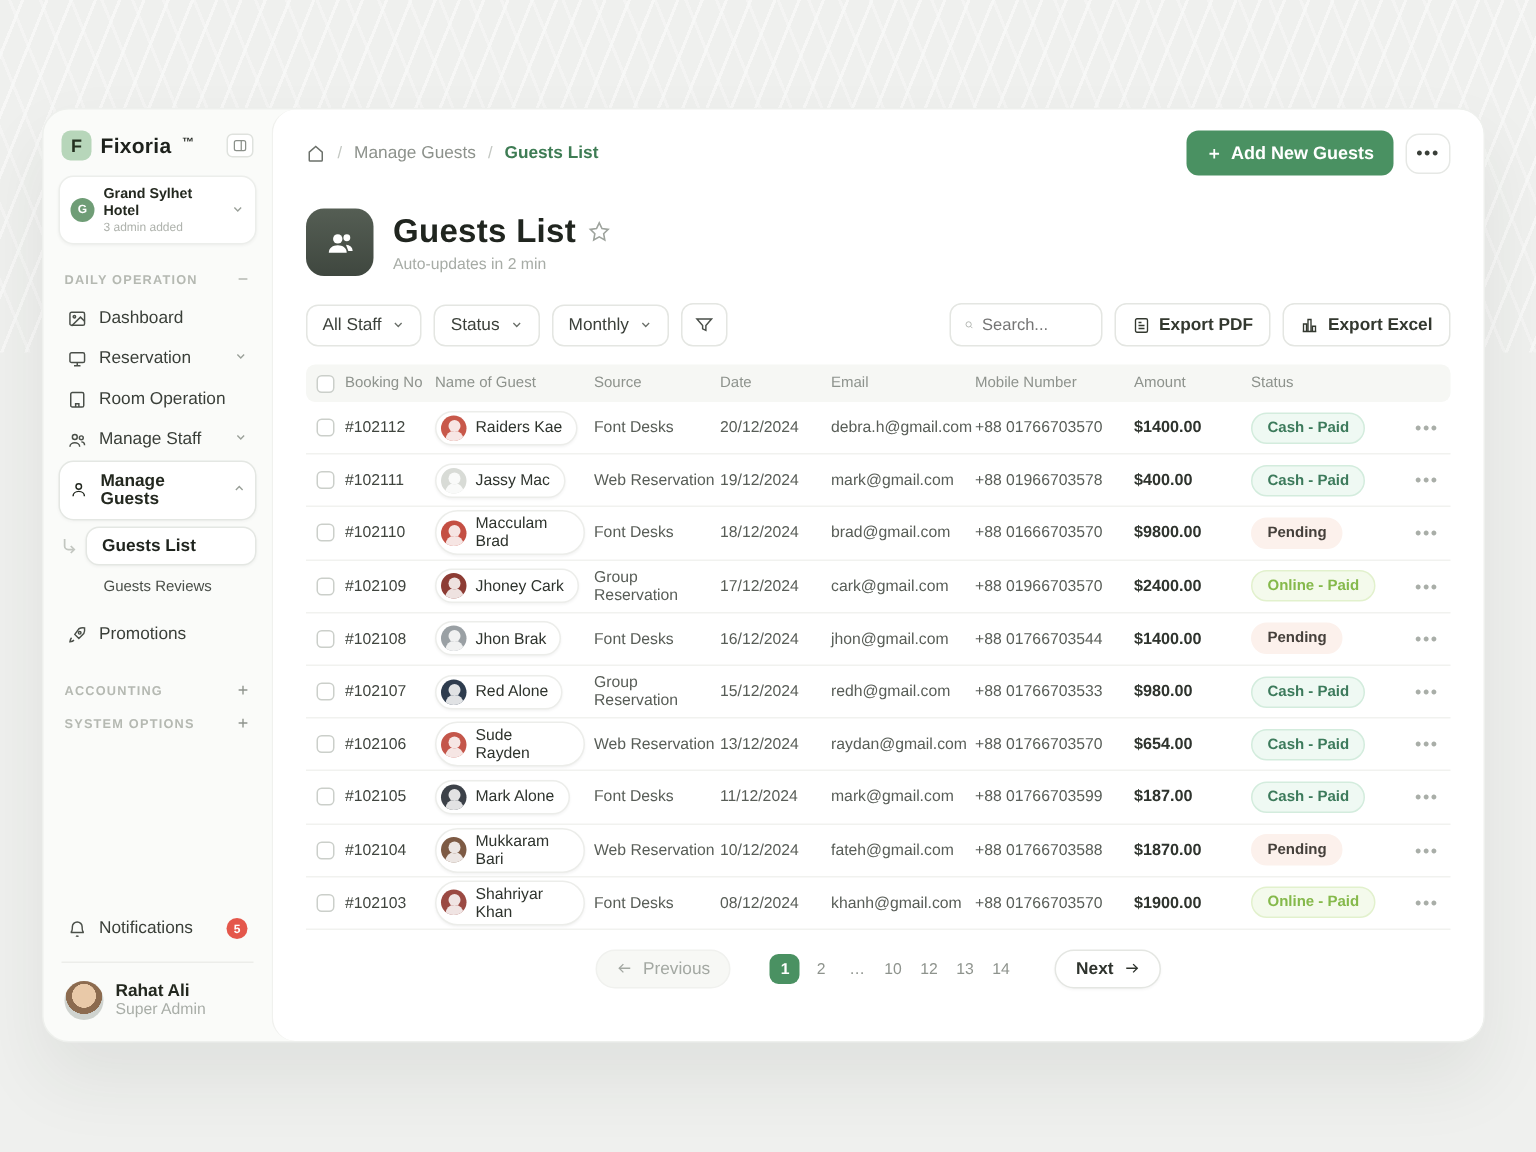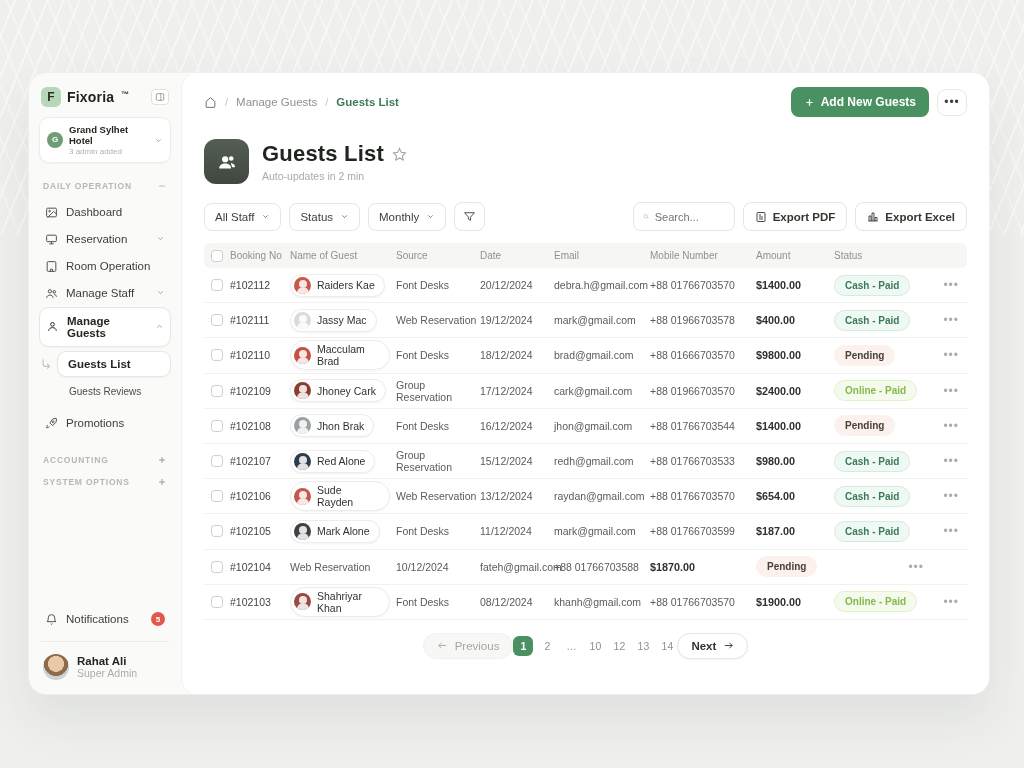--- a/index.html
+++ b/index.html
@@ -100,21 +100,21 @@
   .row-avatar::after { content:""; position:absolute; left:4.5px; top:3px; width:8px; height:8px;
     border-radius:50%; background:rgba(255,255,255,.85); box-shadow:0 9px 0 2px rgba(255,255,255,.85); }
   .cell-amount { color:#2e332d; font-weight:bold; font-size:10.8px; }
   .status-pill { display:inline-block; padding:4px 10px; border-radius:999px; font-size:10px; font-weight:bold; }
   .status-pill.cash { background:#eff9f3; border:1px solid #d3ecdd; color:#3c7a5b; }
   .status-pill.online { background:#f4faec; border:1px solid #e2f1cd; color:#85b94b; }
   .status-pill.pending { background:#fcf1ec; border:1px solid #fcf1ec; color:#45403b; }
   .row-more { color:#a9aea8; font-size:12px; letter-spacing:1px; text-align:right; padding-right:8px; cursor:pointer; }
 
   
-  .pagination { display:flex; align-items:center; justify-content:center; padding:13px 0 0; }
+  .pagination { display:flex; align-items:center; justify-content:center; gap:26px; padding:13px 0 0; }
   .pg-btn { display:flex; align-items:center; gap:7px; border-radius:999px; padding:6px 13px; font-size:11.5px; cursor:pointer; }
   .pg-prev { background:#f7f8f5; border:1px solid #f0f1ee; color:#a3a8a2; }
   .pg-next { background:#fff; border:1px solid #e4e6e2; color:#2e332d; font-weight:bold;
     box-shadow:0 1px 2px rgba(0,0,0,.04); }
   .pages { display:flex; align-items:center; gap:4px; }
   .page-num { min-width:20px; height:20px; display:flex; align-items:center; justify-content:center;
     font-size:10.5px; color:#8e938d; border-radius:6px; cursor:pointer; padding:0 3px; }
   .page-num.active { background:#4a9162; color:#fff; font-weight:bold; }
 </style>
 </head>
@@ -496,20 +496,24 @@
             <span>mark@gmail.com</span>
             <span>+88 01766703599</span>
             <span class="cell-amount">$187.00</span>
             <span><span class="status-pill cash">Cash - Paid</span></span>
             <span class="row-more">•••</span>
           </div>
 
           <div class="tgrid trow">
             <span class="cb"></span>
             <span class="cell-booking">#102104</span>
+            <span><span class="name-pill">
+                <span class="row-avatar" style="background: rgb(125, 90, 68);"></span>
+                <span>Mukkaram Bari</span>
+              </span></span>
             <span>Web Reservation</span>
             <span>10/12/2024</span>
             <span>fateh@gmail.com</span>
             <span>+88 01766703588</span>
             <span class="cell-amount">$1870.00</span>
             <span><span class="status-pill pending">Pending</span></span>
             <span class="row-more">•••</span>
           </div>
 
           <div class="tgrid trow">

